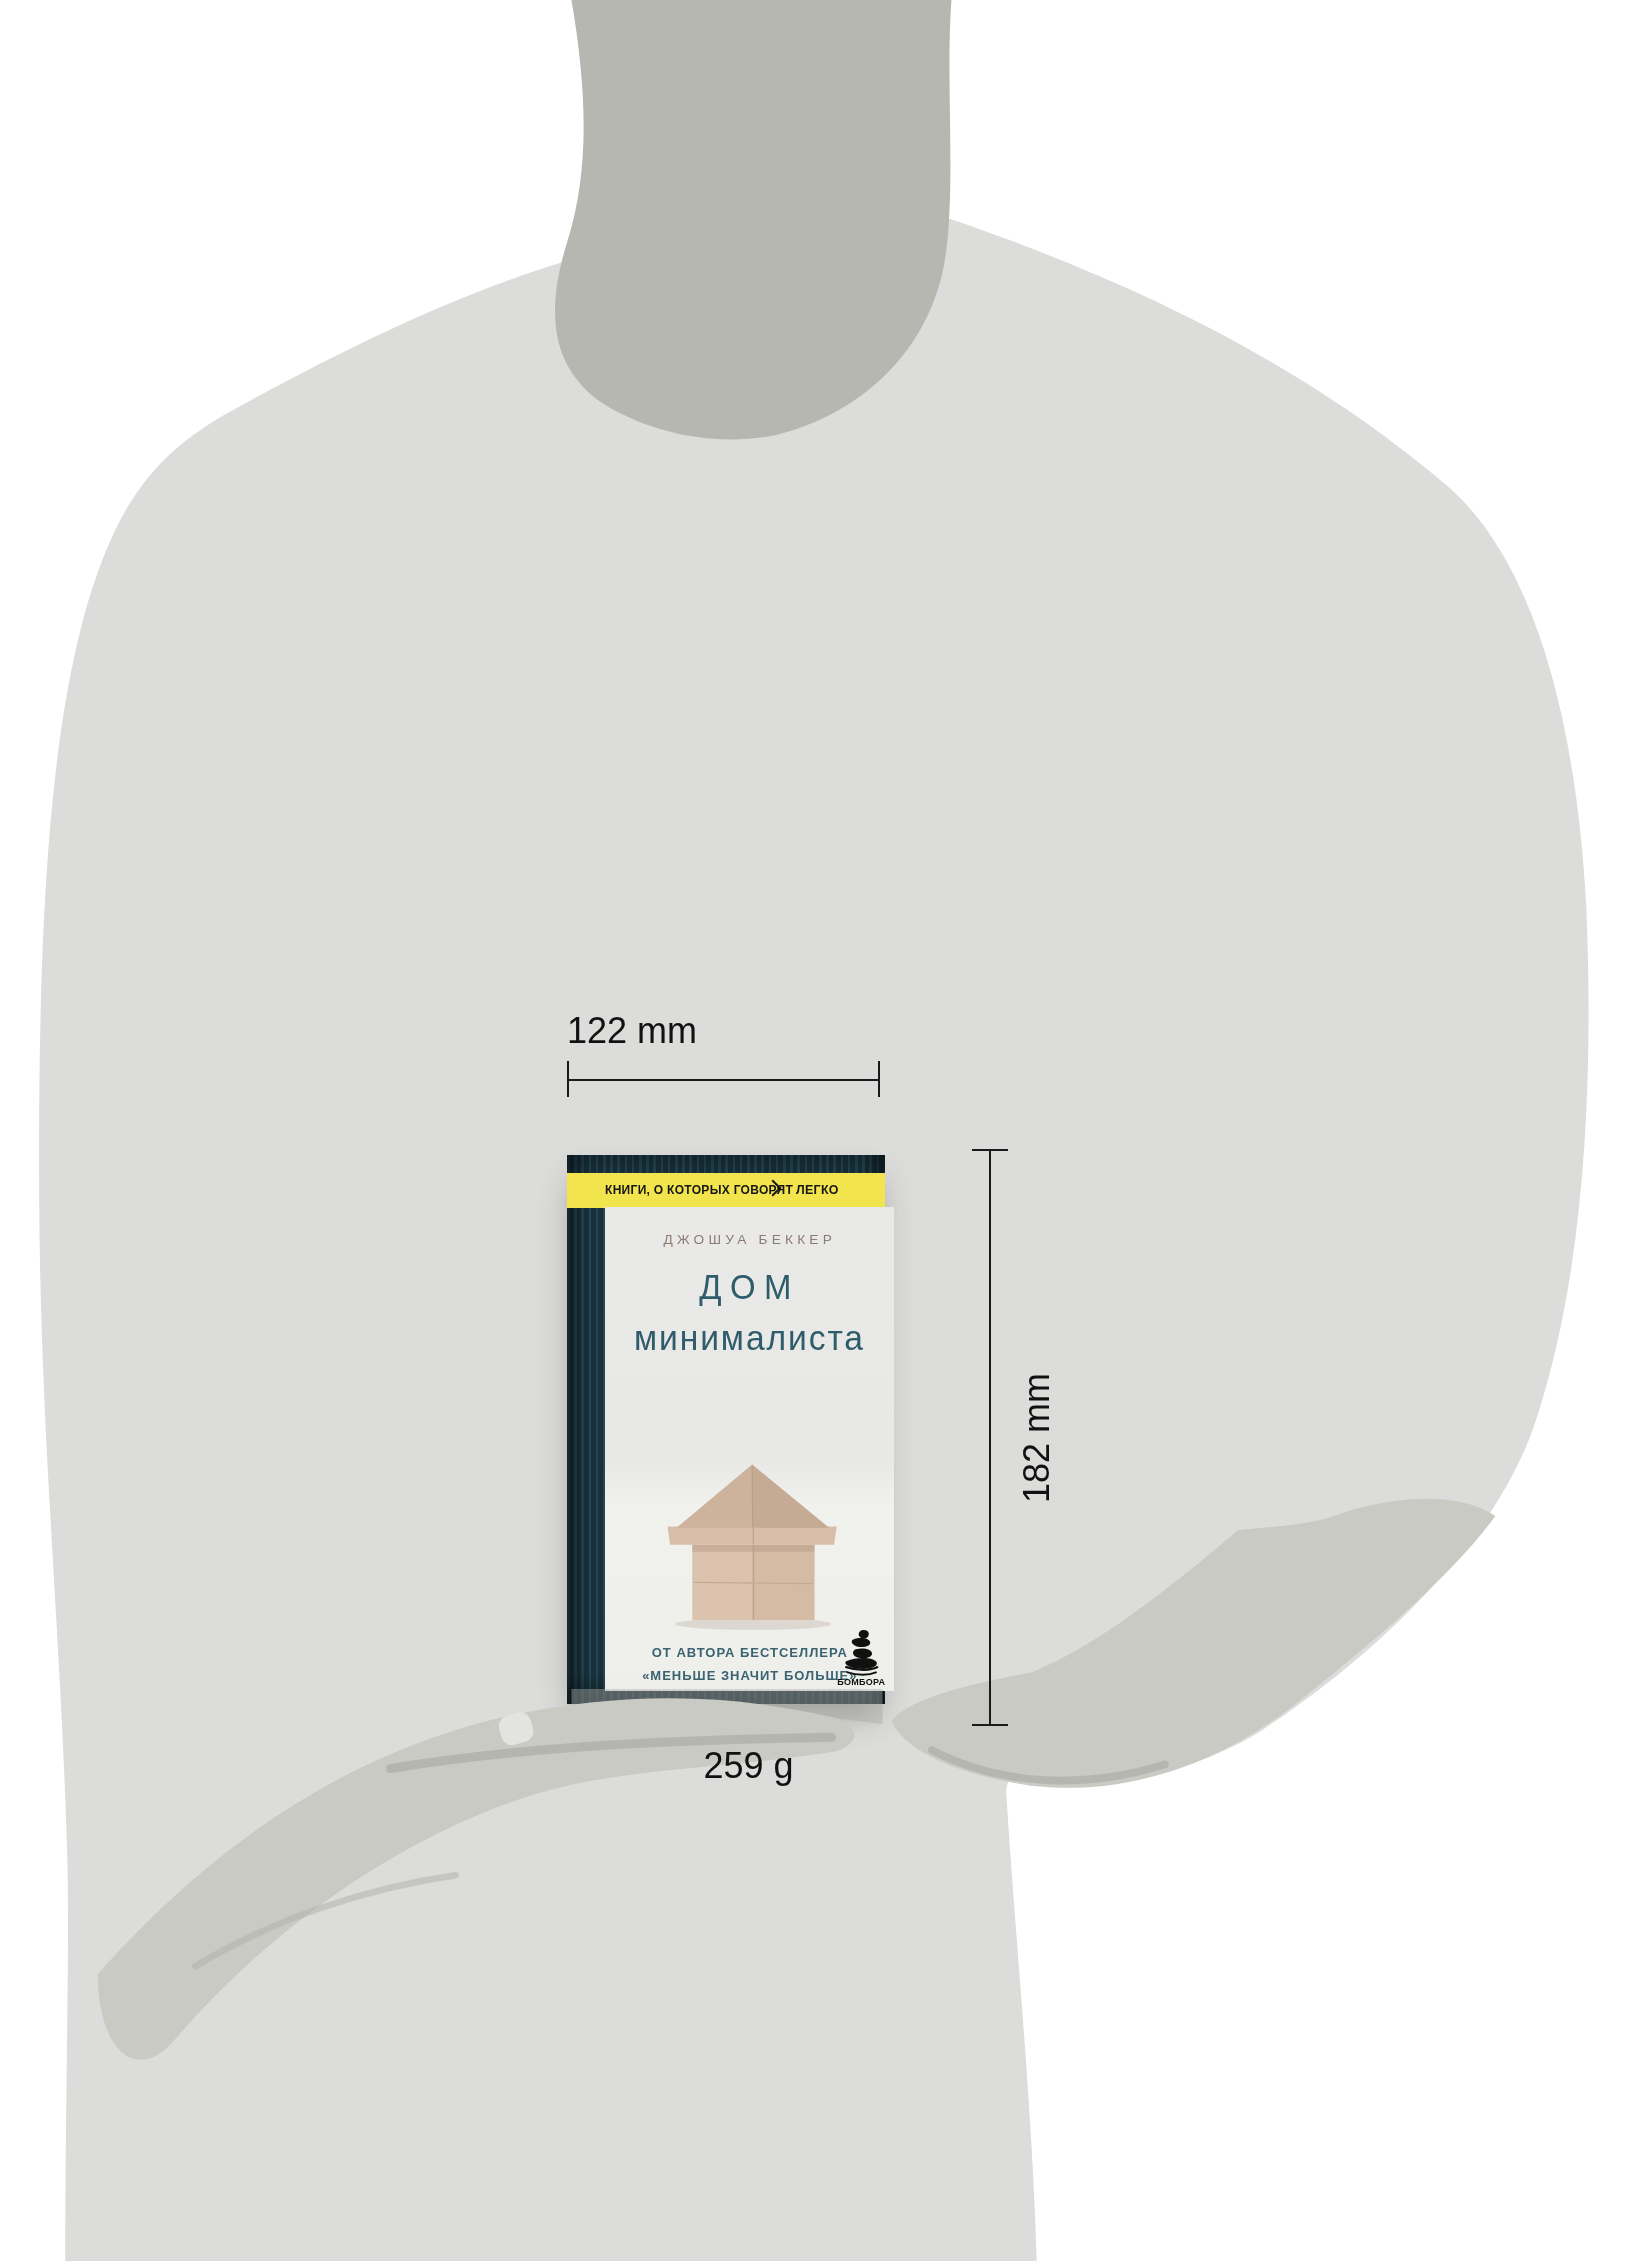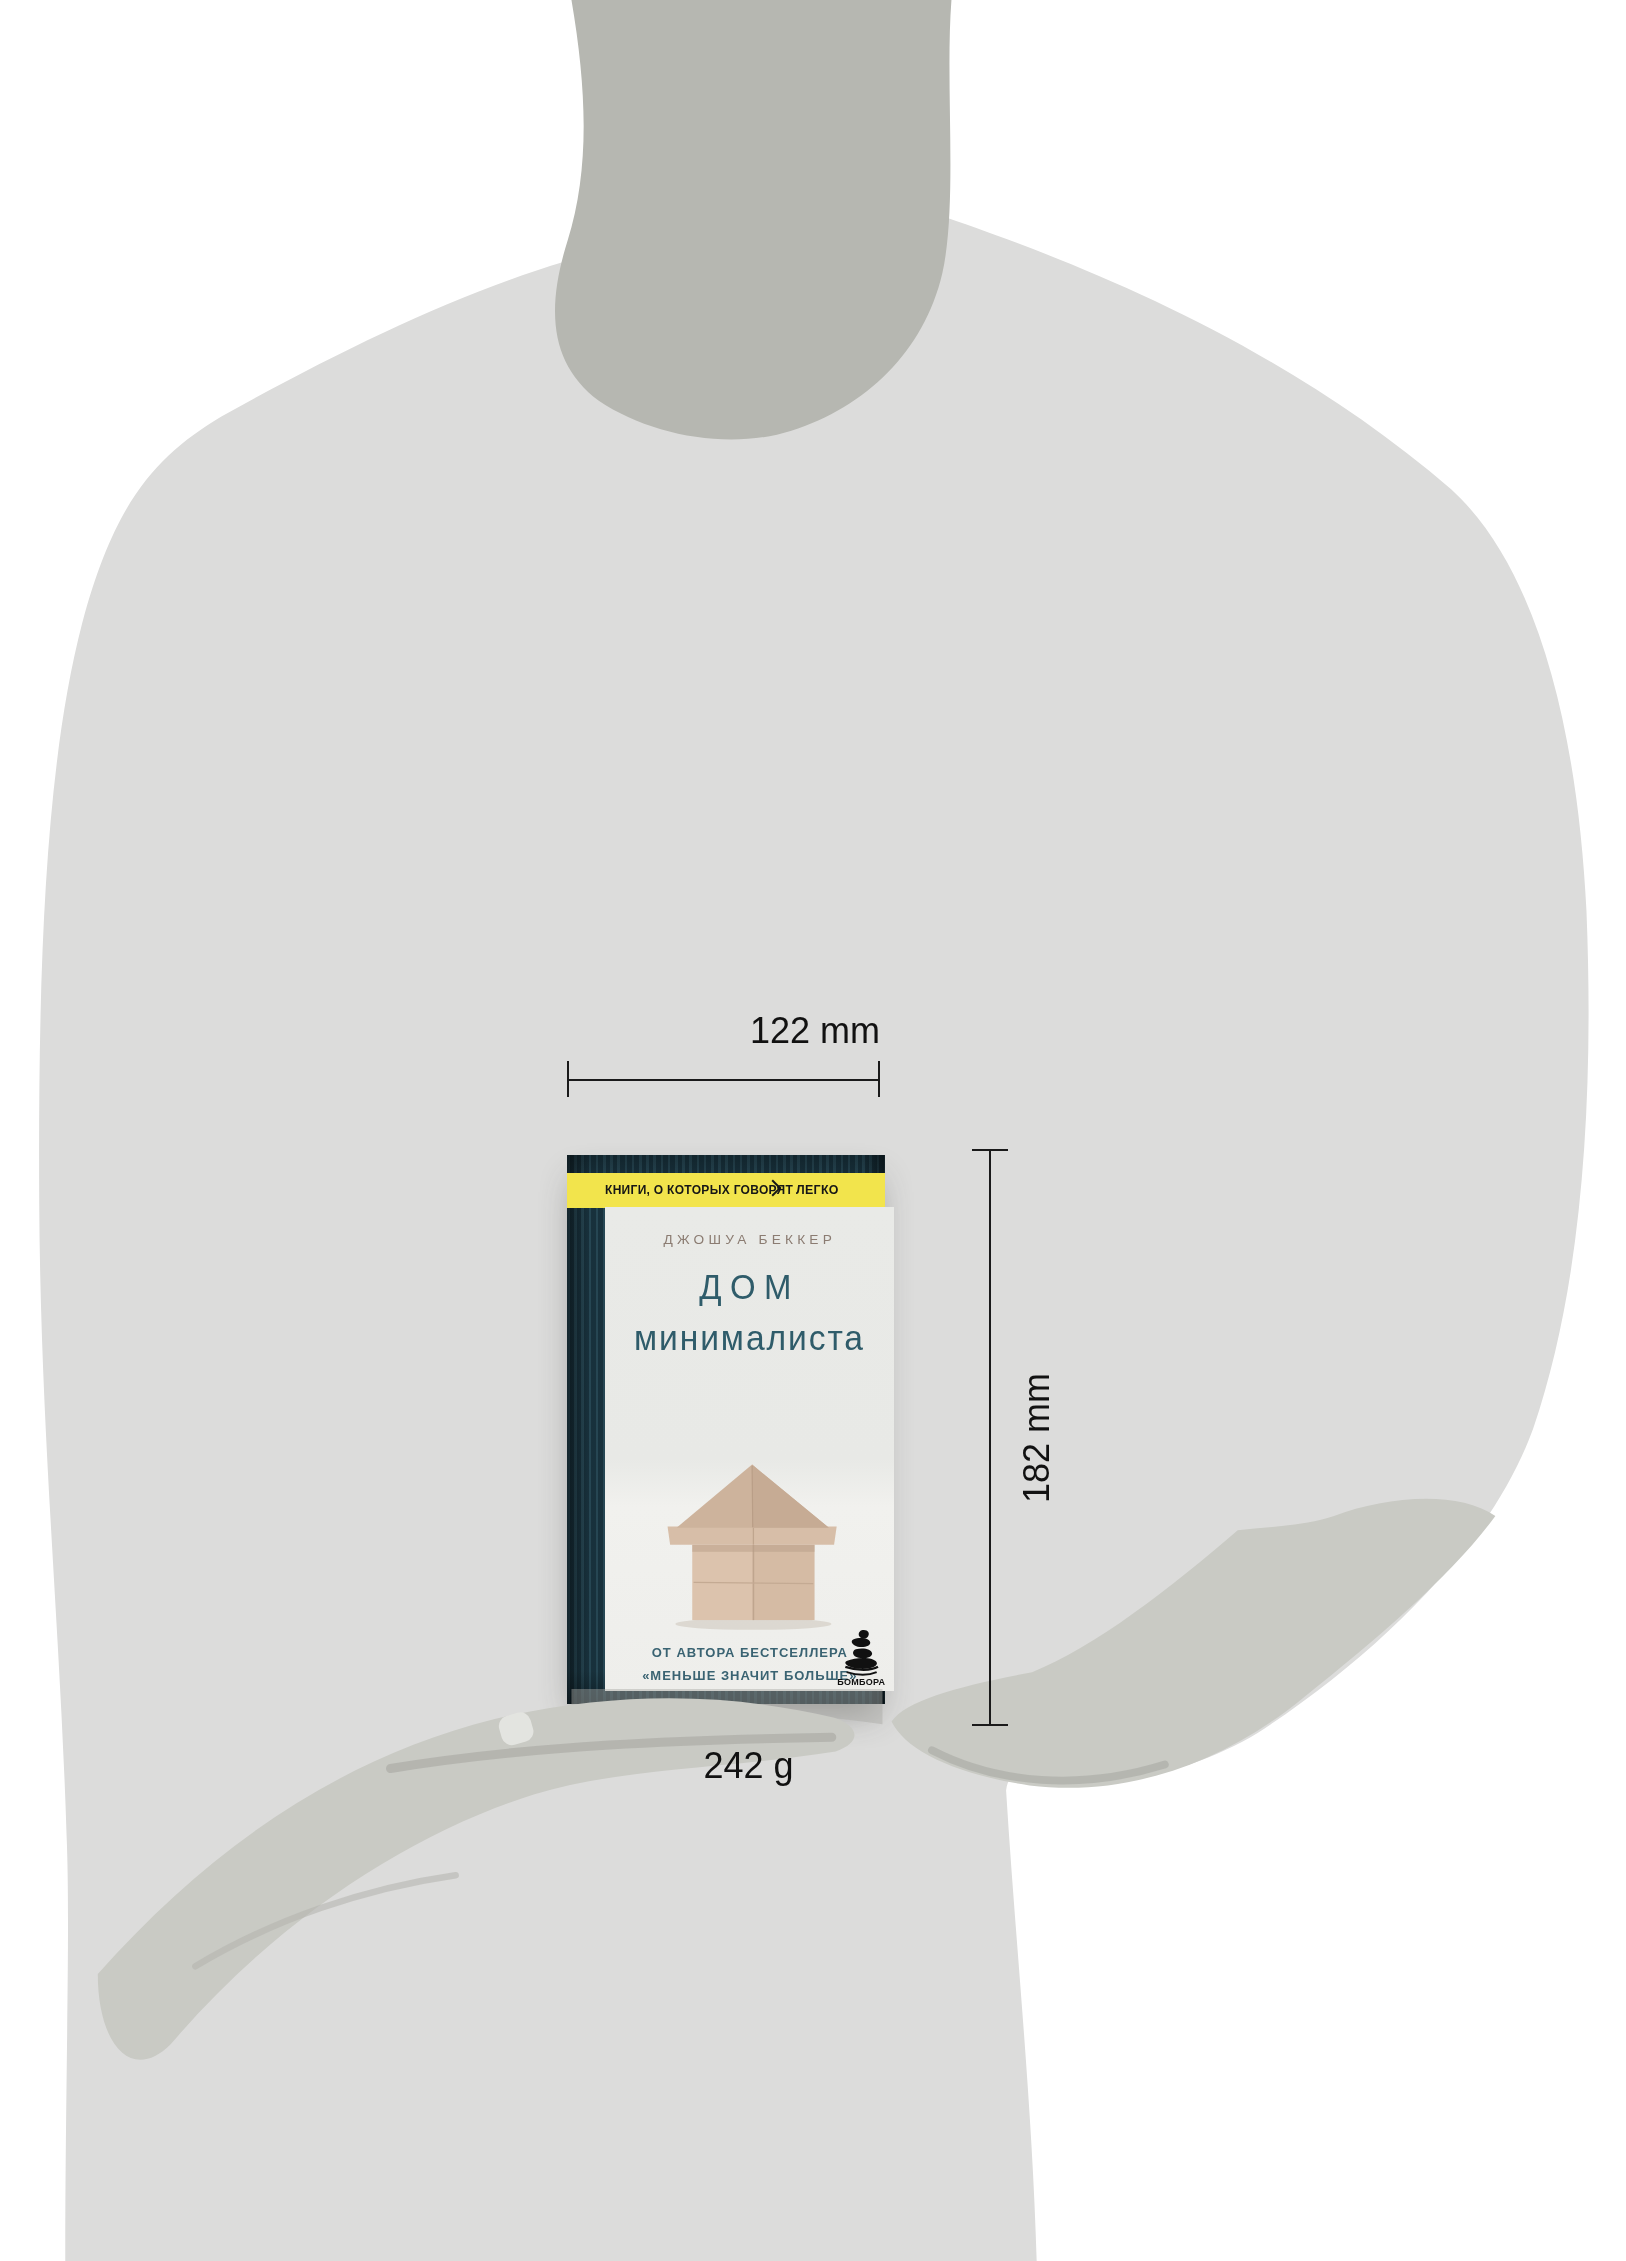--- a/index.html
+++ b/index.html
@@ -28,21 +28,21 @@
   .subtitle{top:168px;font-size:17px;line-height:25px;color:#6e767b;}
   .seller{top:434px;font-size:13px;line-height:23.4px;font-weight:700;letter-spacing:1px;color:#3a6372;
           left:0;width:273px;}
   .logo{position:absolute;left:226px;top:422px;width:60px;text-align:center;}
   .logo-txt{position:absolute;top:48px;left:0;width:100%;font-size:9px;font-weight:700;color:#111;letter-spacing:0.3px;}
   
   .dim-w{position:absolute;left:567px;top:1061px;width:313px;height:36px;}
   .dim-w .hline{position:absolute;left:0;top:17.6px;width:100%;height:2px;background:#1a1a1a;}
   .dim-w .t1,.dim-w .t2{position:absolute;top:0;width:2px;height:36px;background:#1a1a1a;}
   .dim-w .t1{left:0;} .dim-w .t2{right:0;}
-  .dim-w .label{position:absolute;left:0;width:100%;top:-51px;text-align:right;font-size:36px;color:#111;}
+  .dim-w .label{position:absolute;left:0;width:100%;top:-51px;text-align:left;font-size:36px;color:#111;}
   .dim-h{position:absolute;left:972px;top:1149px;width:36px;height:577px;}
   .dim-h .vline{position:absolute;left:17px;top:0;width:2px;height:100%;background:#1a1a1a;}
   .dim-h .t1,.dim-h .t2{position:absolute;left:0;width:36px;height:2px;background:#1a1a1a;}
   .dim-h .t1{top:0;} .dim-h .t2{bottom:0;}
   .dim-h .label{position:absolute;left:65px;top:50%;transform:translate(-50%,-50%) rotate(-90deg);
                 white-space:nowrap;font-size:36px;color:#111;}
   .weight{position:absolute;left:651px;top:1745px;width:195px;text-align:center;font-size:36px;color:#111;}
 </style>
 </head>
 <body>
@@ -147,16 +147,16 @@
     <div class="hline"></div>
     <div class="t1"></div>
     <div class="t2"></div>
   </div>
   <div class="dim-h">
     <div class="vline"></div>
     <div class="t1"></div>
     <div class="t2"></div>
     <div class="label">182 mm</div>
   </div>
-  <div class="weight">242 g</div>
+  <div class="weight">259 g</div>
 
 </div>
 
 
 </body></html>

